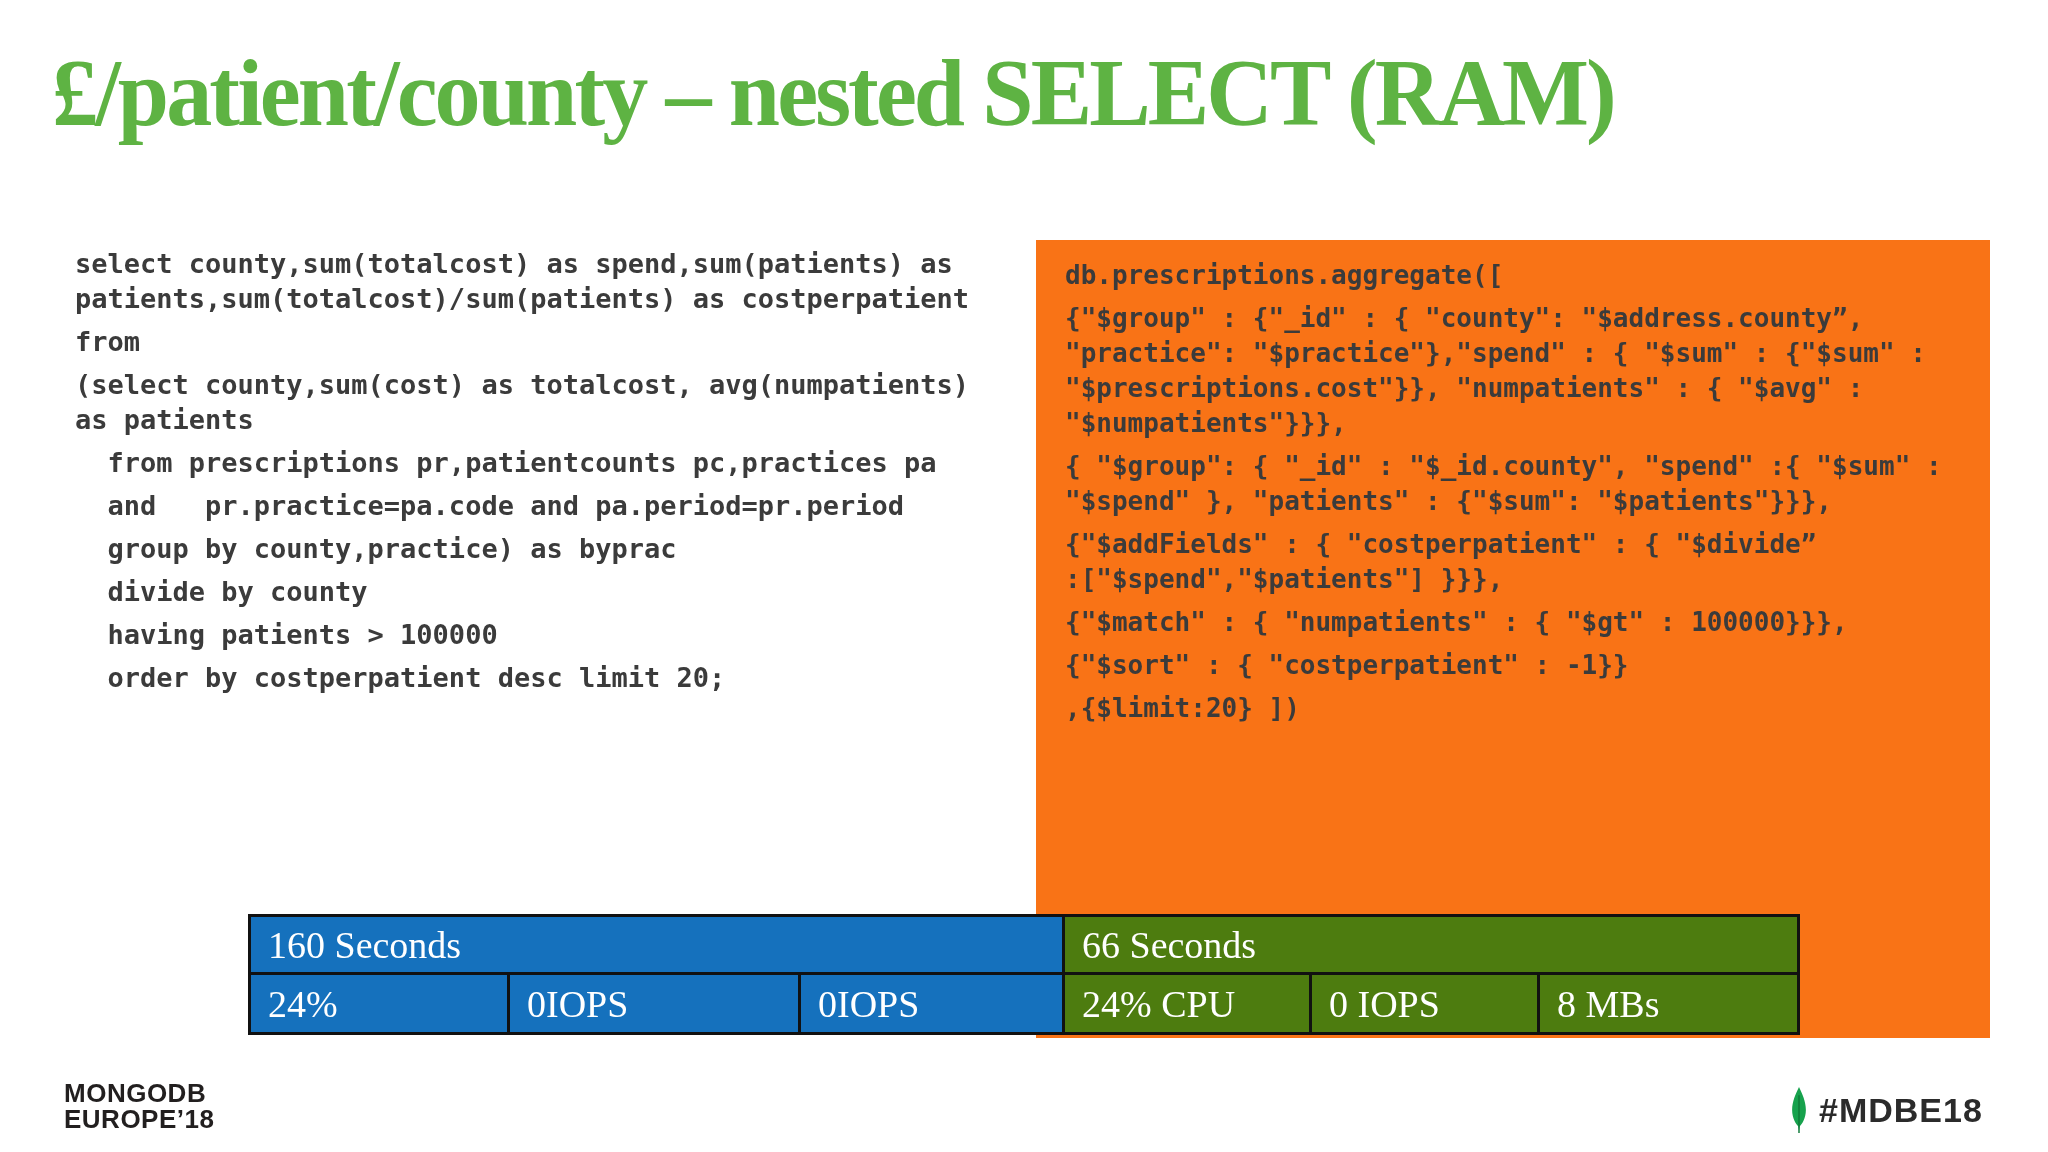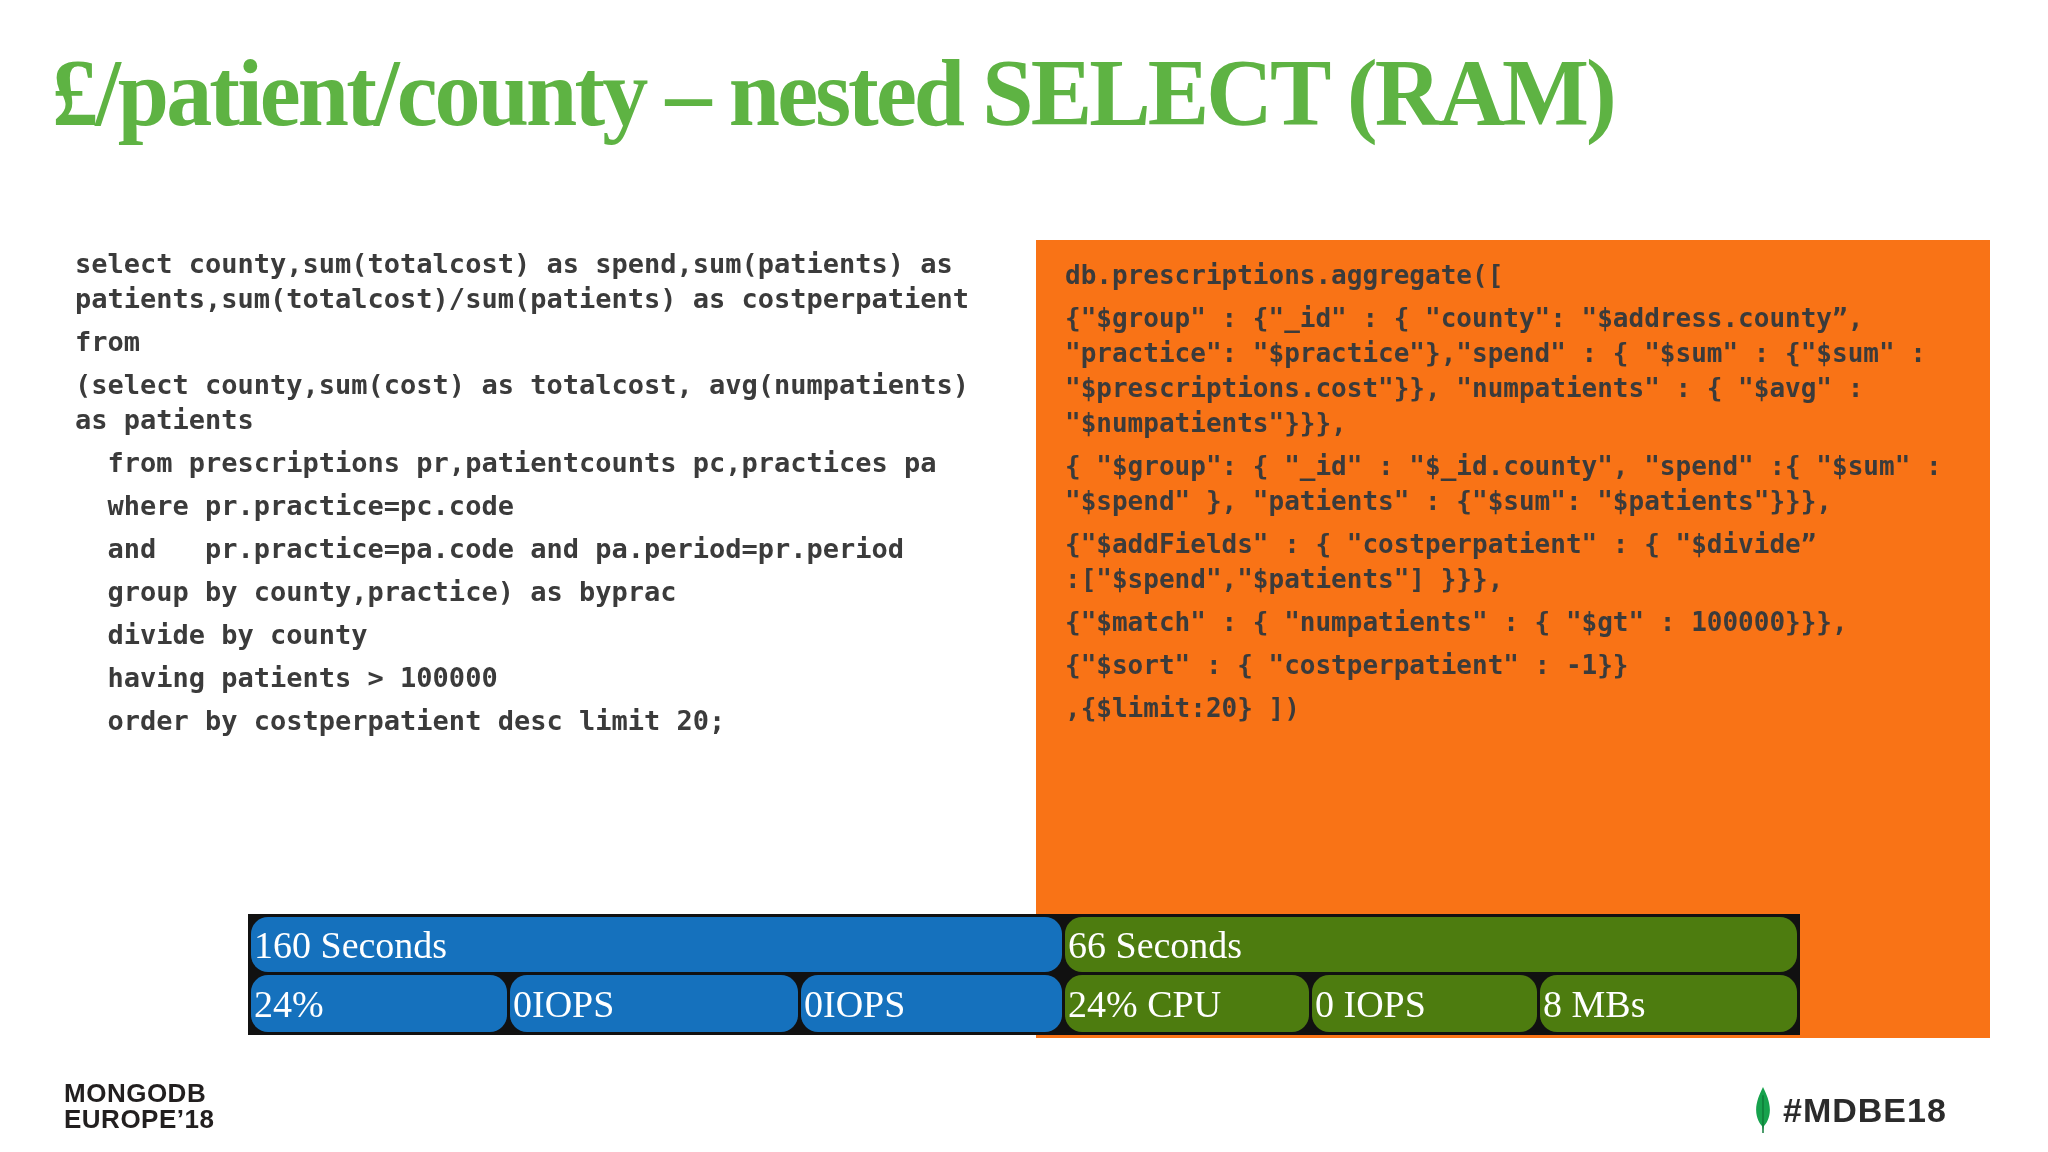--- a/index.html
+++ b/index.html
@@ -20,53 +20,52 @@
   .mongo-box{position:absolute;left:1036px;top:240px;width:954px;height:798px;
              background:#f97316;box-sizing:border-box;}
   .mongo-code{padding:18px 6px 0 17px;}
   .mongo-code .code-para{font-size:26px;}
 
   
   .results{position:absolute;left:248px;top:914px;z-index:2;
            display:grid;grid-template-columns:256px 288px 261px 244px 225px 257px;
            gap:3px;background:#111;padding:3px;}
   .cell{color:#ffffff;font-family:"Liberation Serif",serif;font-size:38px;
-        display:flex;align-items:center;padding-left:3px;box-sizing:border-box;border-radius:17px;}
+        display:flex;align-items:center;padding-left:17px;box-sizing:border-box;}
   .hdr{height:55px;}
   .val{height:57px;}
   .hdr-sql{grid-column:1/4;}
   .hdr-mongo{grid-column:4/7;}
   .c-blue{background:#1571BD;}
   .c-green{background:#4d7c0f;text-align:right;}
 
   
   .logo{position:absolute;left:64px;top:1080px;color:#221f1f;
         font-family:"Liberation Sans",sans-serif;font-weight:800;
         font-size:26px;line-height:26px;letter-spacing:.5px;}
-  .hashtag{position:absolute;left:1752px;top:1086px;display:flex;
+  .hashtag{position:absolute;left:1788px;top:1086px;display:flex;
            align-items:center;gap:9px;}
   .hashtag-text{font-family:"Liberation Sans",sans-serif;font-weight:800;
                 font-size:34px;color:#2b2b2b;letter-spacing:1px;}
   .leaf{width:22px;height:48px;display:block;}
 </style>
 </head>
 <body>
 
 <div id="slide">
 
   <div class="title">£/patient/county – nested SELECT (RAM)</div>
 
   <div class="sql-code">
       <pre class="code-para">select county,sum(totalcost) as spend,sum(patients) as
 patients,sum(totalcost)/sum(patients) as costperpatient</pre>
       <pre class="code-para">from</pre>
       <pre class="code-para">(select county,sum(cost) as totalcost, avg(numpatients)
 as patients</pre>
       <pre class="code-para">  from prescriptions pr,patientcounts pc,practices pa</pre>
-      <pre class="code-para">  where pr.practice=pc.code</pre>
       <pre class="code-para">  and   pr.practice=pa.code and pa.period=pr.period</pre>
       <pre class="code-para">  group by county,practice) as byprac</pre>
       <pre class="code-para">  divide by county</pre>
       <pre class="code-para">  having patients &gt; 100000</pre>
       <pre class="code-para">  order by costperpatient desc limit 20;</pre>
     </div>
 
   <div class="mongo-box">
     <div class="mongo-code">
         <pre class="code-para">db.prescriptions.aggregate([</pre>

